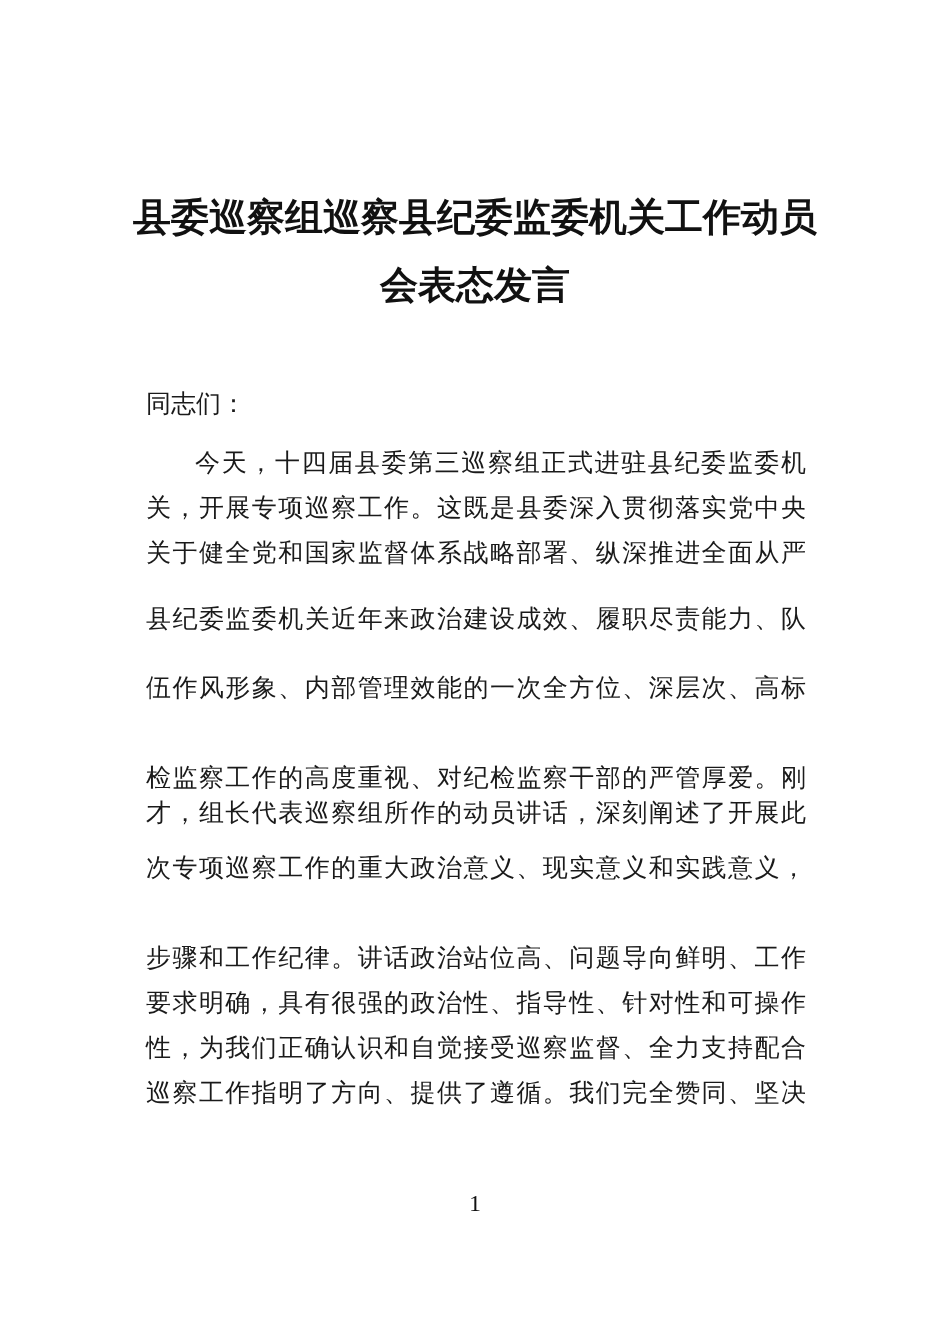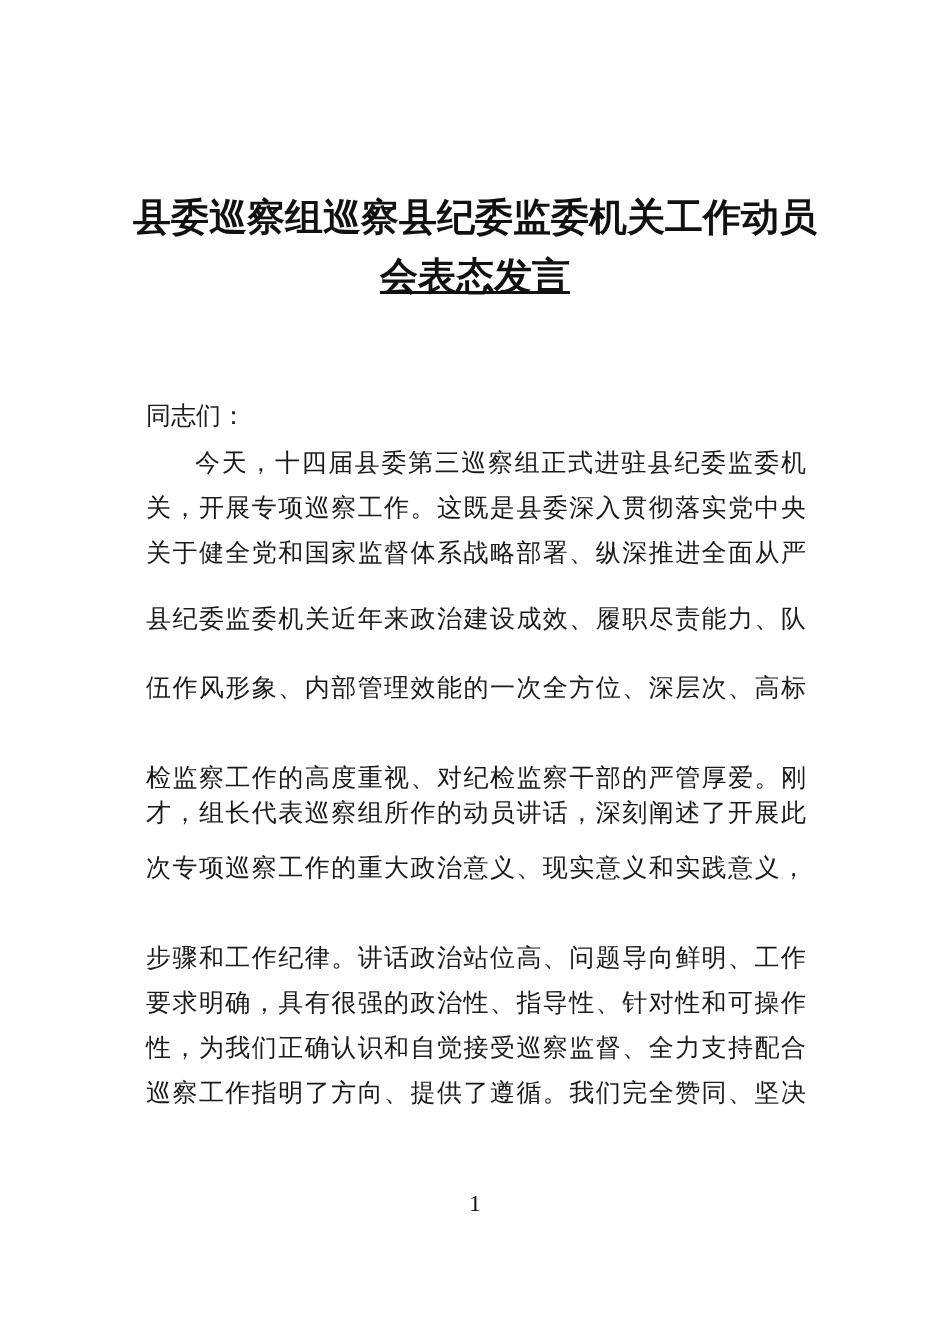--- a/index.html
+++ b/index.html
@@ -27,21 +27,21 @@
       width: 950px;
       text-align: center;
       font-family: "DejaVu Serif", "Liberation Serif", serif;
       font-weight: bold;
       font-size: 38px;
       line-height: 48px;
       color: #111111;
       letter-spacing: 0px;
     }
     .title-line.l1 { top: 193px; }
-    .title-line.l2 { top: 252px; text-decoration: underline; }
+    .title-line.l2 { top: 261px; }
     .body-line {
       position: absolute;
       left: 146px;
       width: 660px;
       font-family: "DejaVu Sans", "Liberation Sans", sans-serif;
       font-size: 25px;
       line-height: 36px;
       color: #1a1a1a;
       white-space: nowrap;
       letter-spacing: 11.5px;
@@ -68,21 +68,21 @@
     }
   </style>
 </head>
 <body>
 
 <div class="page">
 
   <div class="title-line l1">县委巡察组巡察县纪委监委机关工作动员</div>
   <div class="title-line l2">会表态发言</div>
 
-  <div class="body-line salutation" style="top:398px;">同志们：</div>
+  <div class="body-line salutation" style="top:386px;">同志们：</div>
 
   <div class="body-line indent justify" style="top:445px;">今天，十四届县委第三巡察组正式进驻县纪委监委机</div>
   <div class="body-line justify" style="top:490px;">关，开展专项巡察工作。这既是县委深入贯彻落实党中央</div>
   <div class="body-line justify" style="top:535px;">关于健全党和国家监督体系战略部署、纵深推进全面从严</div>
   <div class="body-line justify" style="top:601px;">县纪委监委机关近年来政治建设成效、履职尽责能力、队</div>
   <div class="body-line justify" style="top:670px;">伍作风形象、内部管理效能的一次全方位、深层次、高标</div>
   <div class="body-line justify" style="top:760px;">检监察工作的高度重视、对纪检监察干部的严管厚爱。刚</div>
   <div class="body-line justify" style="top:795px;">才，组长代表巡察组所作的动员讲话，深刻阐述了开展此</div>
   <div class="body-line justify" style="top:850px;">次专项巡察工作的重大政治意义、现实意义和实践意义，</div>
   <div class="body-line justify" style="top:940px;">步骤和工作纪律。讲话政治站位高、问题导向鲜明、工作</div>

